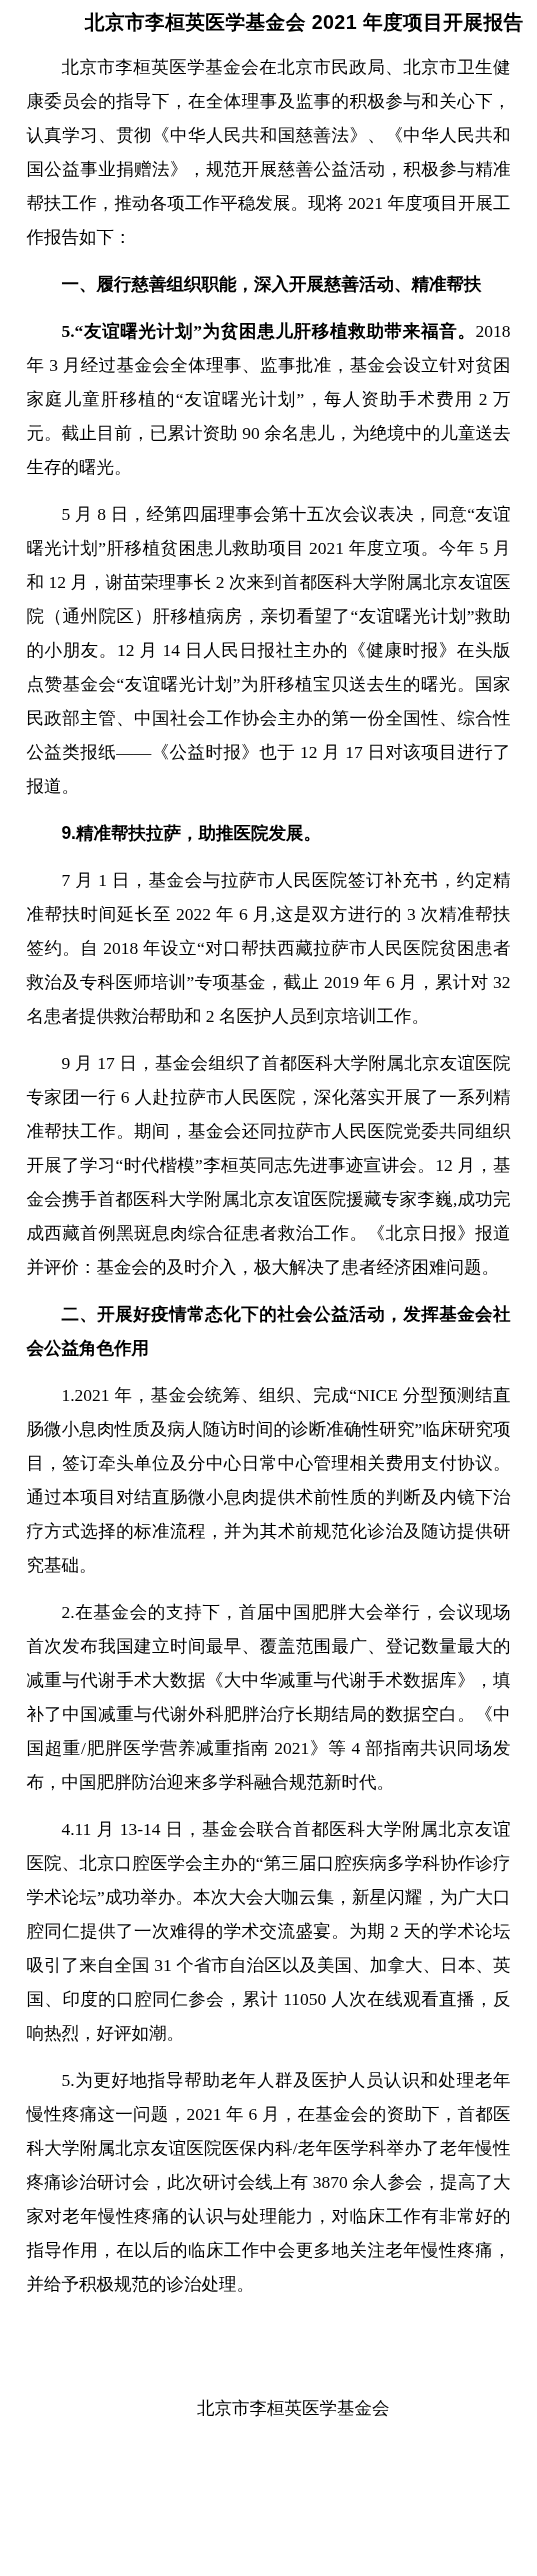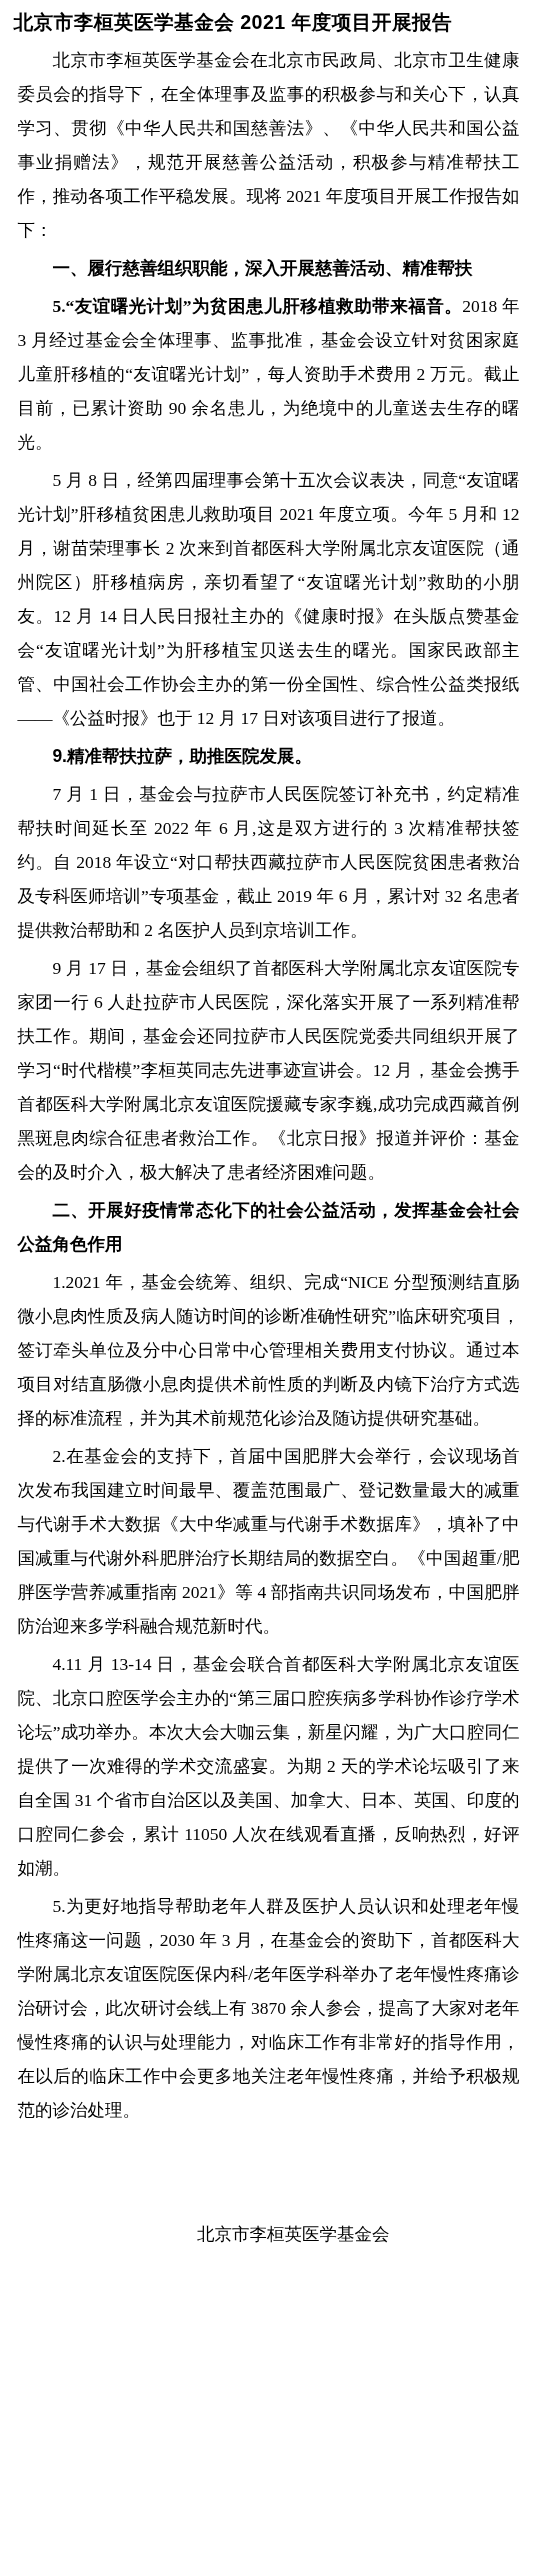--- a/index.html
+++ b/index.html
@@ -14,28 +14,28 @@
     width: 537px;
     min-height: 2576px;
     padding: 7.2px 13.4px 36px 13.4px;
     background: #ffffff;
   }
   .title {
     font-family: "Liberation Sans", "DejaVu Sans", sans-serif;
     font-weight: bold;
     font-size: 19.7px;
     line-height: 30px;
-    text-align: left;
+    text-align: right;
     margin: 0 0 5.4px 0;
     letter-spacing: 0.4px;
   }
   .para, .heading {
     font-size: 17.5px;
     line-height: 34px;
-    margin: 4px;
+    margin: 13px;
     text-indent: 2em;
     text-align: justify;
     text-justify: inter-ideograph;
     word-break: break-all;
   }
   .heading {
     font-family: "Liberation Sans", "DejaVu Sans", sans-serif;
     font-weight: bold;
   }
   .para b {
@@ -63,21 +63,21 @@
       <p class="heading">一、履行慈善组织职能，深入开展慈善活动、精准帮扶</p>
       <p class="para"><b>5.“友谊曙光计划”为贫困患儿肝移植救助带来福音。</b>2018 年 3 月经过基金会全体理事、监事批准，基金会设立针对贫困家庭儿童肝移植的“友谊曙光计划”，每人资助手术费用 2 万元。截止目前，已累计资助 90 余名患儿，为绝境中的儿童送去生存的曙光。</p>
       <p class="para">5 月 8 日，经第四届理事会第十五次会议表决，同意“友谊曙光计划”肝移植贫困患儿救助项目 2021 年度立项。今年 5 月和 12 月，谢苗荣理事长 2 次来到首都医科大学附属北京友谊医院（通州院区）肝移植病房，亲切看望了“友谊曙光计划”救助的小朋友。12 月 14 日人民日报社主办的《健康时报》在头版点赞基金会“友谊曙光计划”为肝移植宝贝送去生的曙光。国家民政部主管、中国社会工作协会主办的第一份全国性、综合性公益类报纸——《公益时报》也于 12 月 17 日对该项目进行了报道。</p>
       <p class="heading">9.精准帮扶拉萨，助推医院发展。</p>
       <p class="para">7 月 1 日，基金会与拉萨市人民医院签订补充书，约定精准帮扶时间延长至 2022 年 6 月,这是双方进行的 3 次精准帮扶签约。自 2018 年设立“对口帮扶西藏拉萨市人民医院贫困患者救治及专科医师培训”专项基金，截止 2019 年 6 月，累计对 32 名患者提供救治帮助和 2 名医护人员到京培训工作。</p>
       <p class="para">9 月 17 日，基金会组织了首都医科大学附属北京友谊医院专家团一行 6 人赴拉萨市人民医院，深化落实开展了一系列精准帮扶工作。期间，基金会还同拉萨市人民医院党委共同组织开展了学习“时代楷模”李桓英同志先进事迹宣讲会。12 月，基金会携手首都医科大学附属北京友谊医院援藏专家李巍,成功完成西藏首例黑斑息肉综合征患者救治工作。《北京日报》报道并评价：基金会的及时介入，极大解决了患者经济困难问题。</p>
       <p class="heading">二、开展好疫情常态化下的社会公益活动，发挥基金会社会公益角色作用</p>
       <p class="para">1.2021 年，基金会统筹、组织、完成“NICE 分型预测结直肠微小息肉性质及病人随访时间的诊断准确性研究”临床研究项目，签订牵头单位及分中心日常中心管理相关费用支付协议。通过本项目对结直肠微小息肉提供术前性质的判断及内镜下治疗方式选择的标准流程，并为其术前规范化诊治及随访提供研究基础。</p>
       <p class="para">2.在基金会的支持下，首届中国肥胖大会举行，会议现场首次发布我国建立时间最早、覆盖范围最广、登记数量最大的减重与代谢手术大数据《大中华减重与代谢手术数据库》，填补了中国减重与代谢外科肥胖治疗长期结局的数据空白。《中国超重/肥胖医学营养减重指南 2021》等 4 部指南共识同场发布，中国肥胖防治迎来多学科融合规范新时代。</p>
       <p class="para">4.11 月 13-14 日，基金会联合首都医科大学附属北京友谊医院、北京口腔医学会主办的“第三届口腔疾病多学科协作诊疗学术论坛”成功举办。本次大会大咖云集，新星闪耀，为广大口腔同仁提供了一次难得的学术交流盛宴。为期 2 天的学术论坛吸引了来自全国 31 个省市自治区以及美国、加拿大、日本、英国、印度的口腔同仁参会，累计 11050 人次在线观看直播，反响热烈，好评如潮。</p>
-      <p class="para">5.为更好地指导帮助老年人群及医护人员认识和处理老年慢性疼痛这一问题，2030 年 3 月，在基金会的资助下，首都医科大学附属北京友谊医院医保内科/老年医学科举办了老年慢性疼痛诊治研讨会，此次研讨会线上有 3870 余人参会，提高了大家对老年慢性疼痛的认识与处理能力，对临床工作有非常好的指导作用，在以后的临床工作中会更多地关注老年慢性疼痛，并给予积极规范的诊治处理。</p>
+      <p class="para">5.为更好地指导帮助老年人群及医护人员认识和处理老年慢性疼痛这一问题，2021 年 6 月，在基金会的资助下，首都医科大学附属北京友谊医院医保内科/老年医学科举办了老年慢性疼痛诊治研讨会，此次研讨会线上有 3870 余人参会，提高了大家对老年慢性疼痛的认识与处理能力，对临床工作有非常好的指导作用，在以后的临床工作中会更多地关注老年慢性疼痛，并给予积极规范的诊治处理。</p>
     </div>
 
   <div class="signature-block">
     <p class="signature-org">北京市李桓英医学基金会</p>
 
   </div>
 </div>
 
 
 </body></html>

